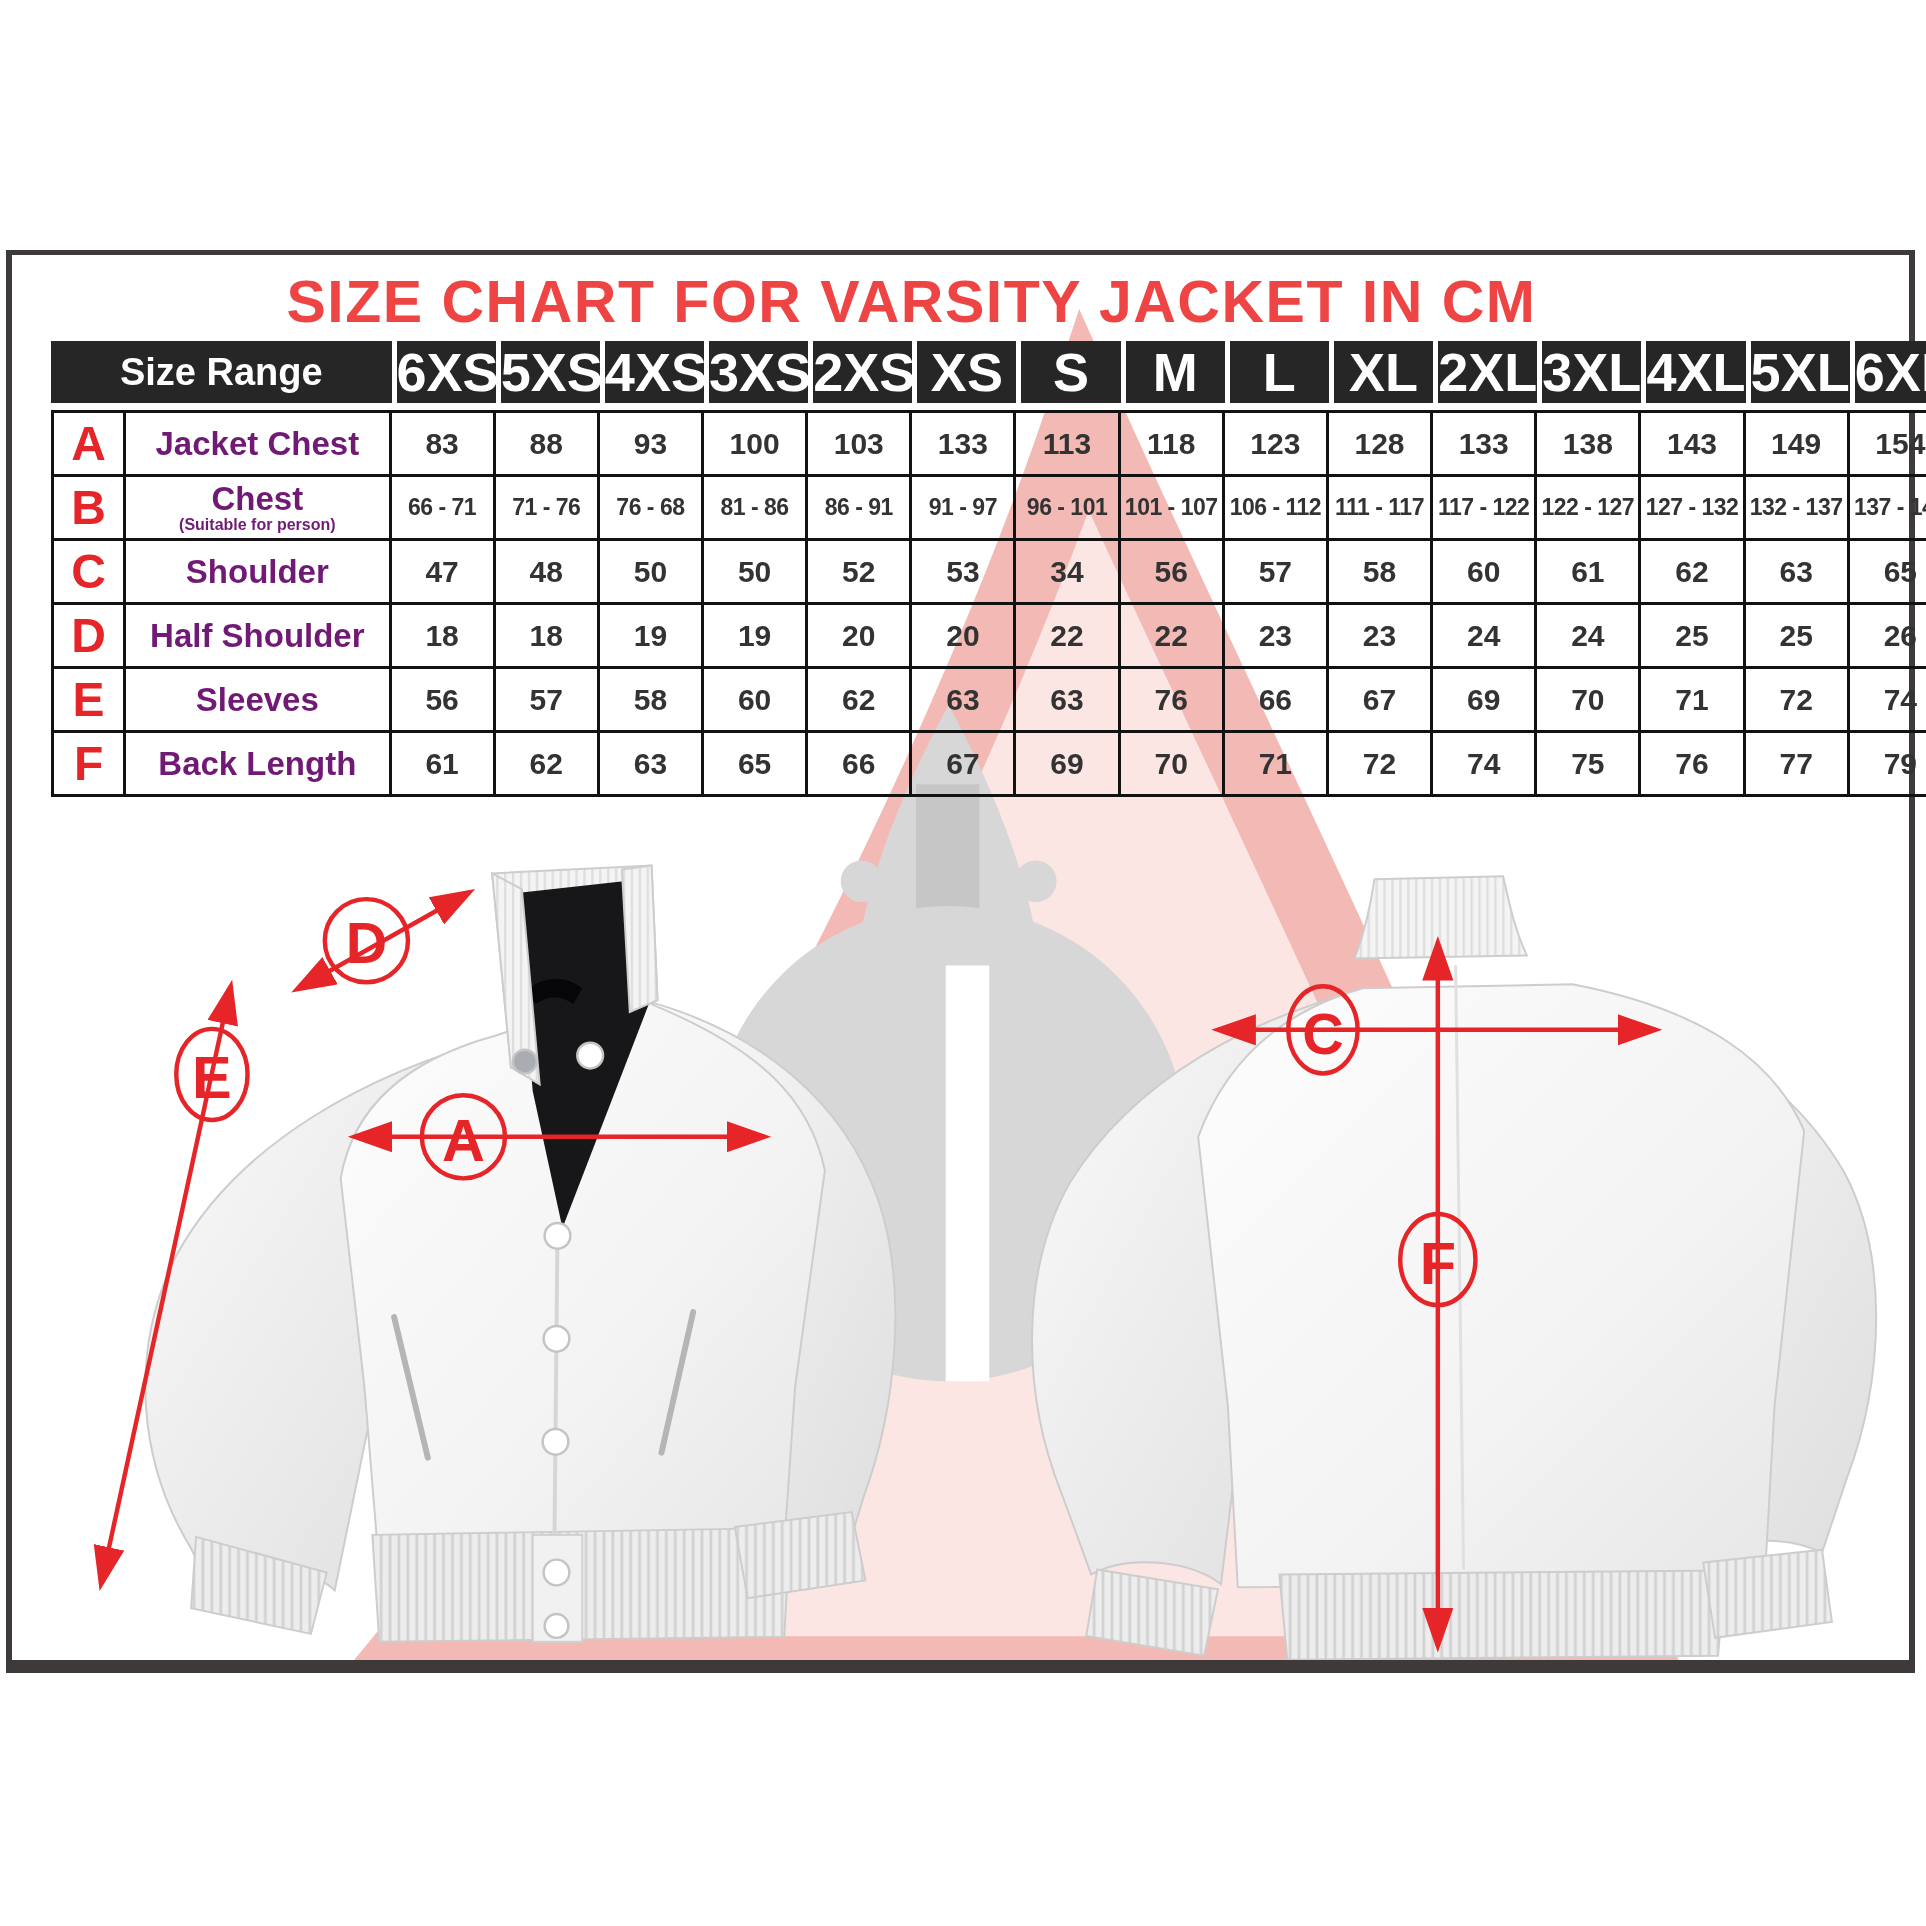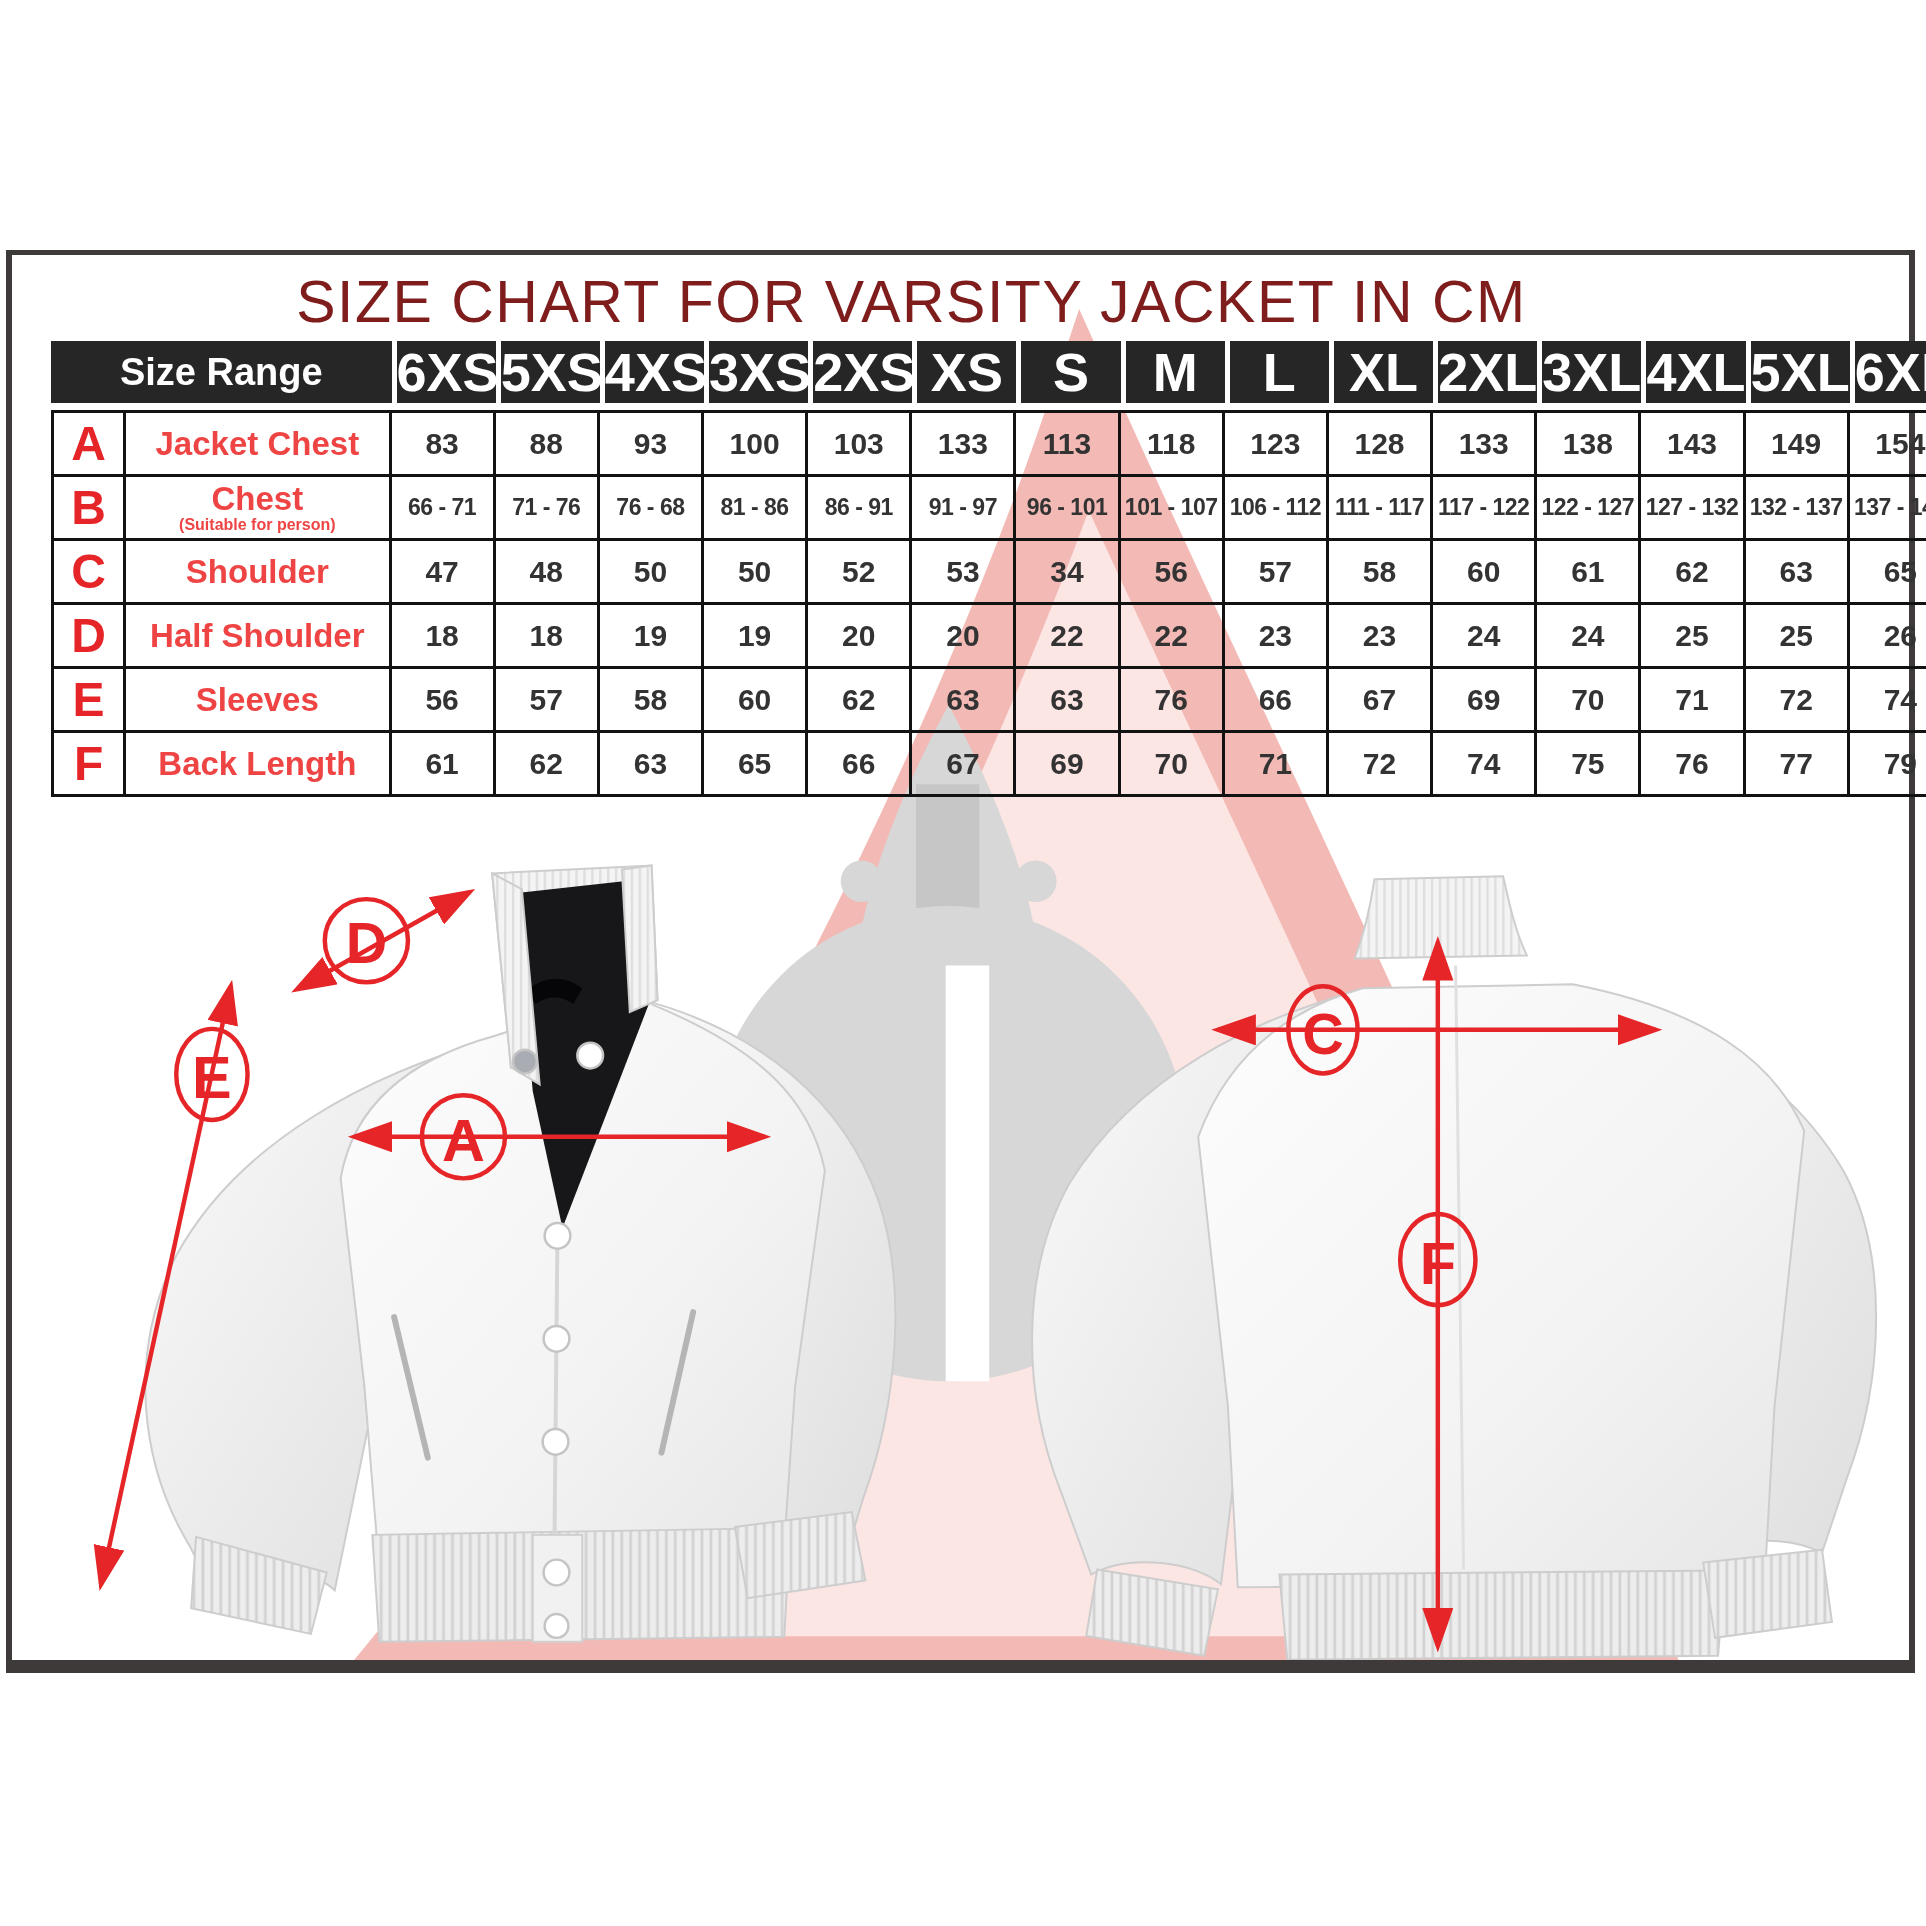--- a/index.html
+++ b/index.html
@@ -12,41 +12,41 @@
     position:absolute;left:6px;top:250px;width:1909px;height:1423px;
     box-sizing:border-box;background:transparent;
     border-top:5px solid #3d3a39;border-left:6px solid #3d3a39;
     border-right:6px solid #3d3a39;border-bottom:13px solid #3d3a39;
     z-index:4;pointer-events:none;
   }
   
   .title{
     position:absolute;left:12px;top:259px;width:1799px;height:85px;
     display:flex;align-items:center;justify-content:center;
-    font-size:59px;font-weight:normal;color:#7f1d1d;letter-spacing:1.5px;
+    font-size:59px;font-weight:bold;color:#ef4444;letter-spacing:1.5px;
     z-index:5;white-space:nowrap;
   }
   
   .tablewrap{position:absolute;left:12px;top:341px;width:1903px;z-index:5;}
   table.size{border-collapse:separate;border-spacing:0;width:1903px;table-layout:fixed;margin-left:39px;}
   table.size th{
     background:#262626;color:#ffffff;font-weight:bold;height:61px;
     font-size:54px;border-left:5px solid #ffffff;border-bottom:7px solid #ffffff;
     padding:0;text-align:center;vertical-align:middle;
   }
   table.size th.corner{font-size:38px;border-left:none;}
   table.size td{
     padding:0;text-align:center;vertical-align:middle;font-weight:bold;
     border-right:3px solid #121212;border-bottom:3px solid #121212;
     height:61px;background:transparent;
   }
   table.size tbody td:first-child{border-left:3px solid #121212;}
   table.size tbody tr:first-child td{border-top:3px solid #121212;}
   td.letter{color:#e52528;font-size:48px;}
-  td.rowlabel{font-size:33px;color:#ef4444;line-height:1.0;}
+  td.rowlabel{font-size:33px;color:#701a75;line-height:1.0;}
   td.rowlabel .sub{display:block;font-size:16px;margin-top:2px;}
   td.value{font-size:30px;color:#333333;}
   td.value.small{font-size:23px;letter-spacing:-0.5px;white-space:nowrap;}
   
   svg.layer{position:absolute;left:0;top:0;width:1927px;height:1927px;}
   #watermark{z-index:1;}
   #jackets{z-index:3;}
 </style>
 </head>
 <body>

